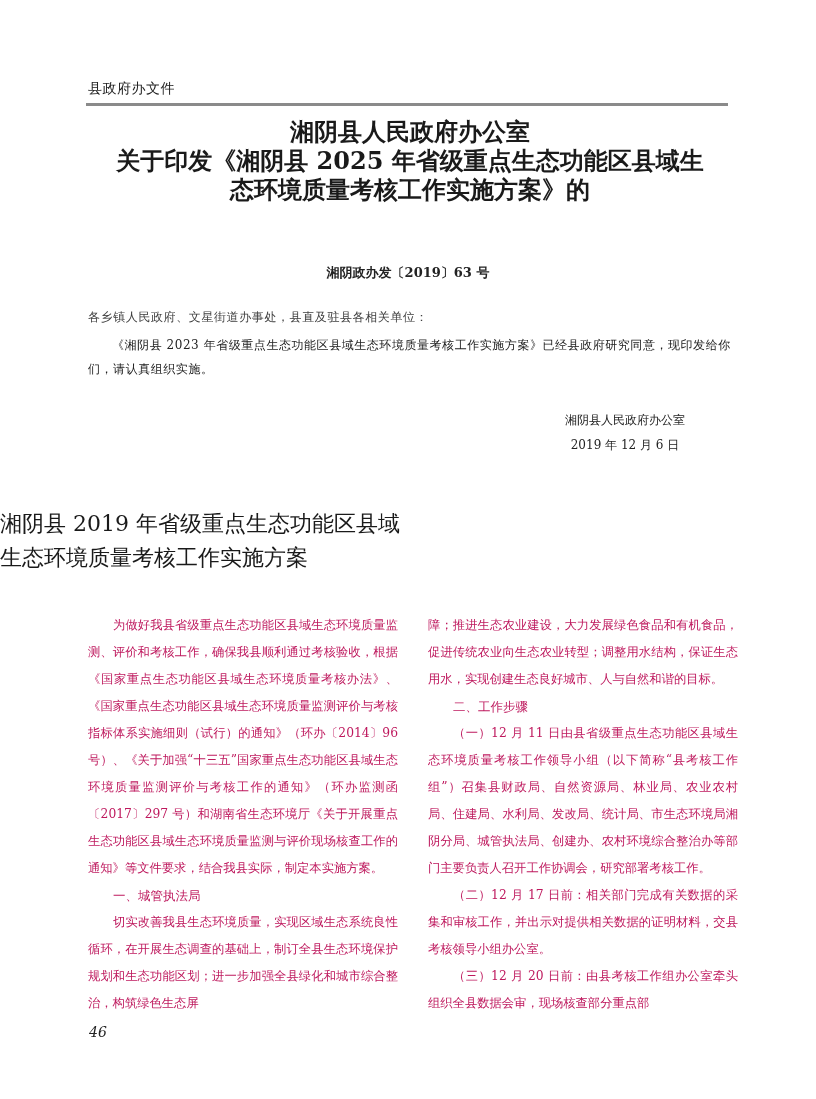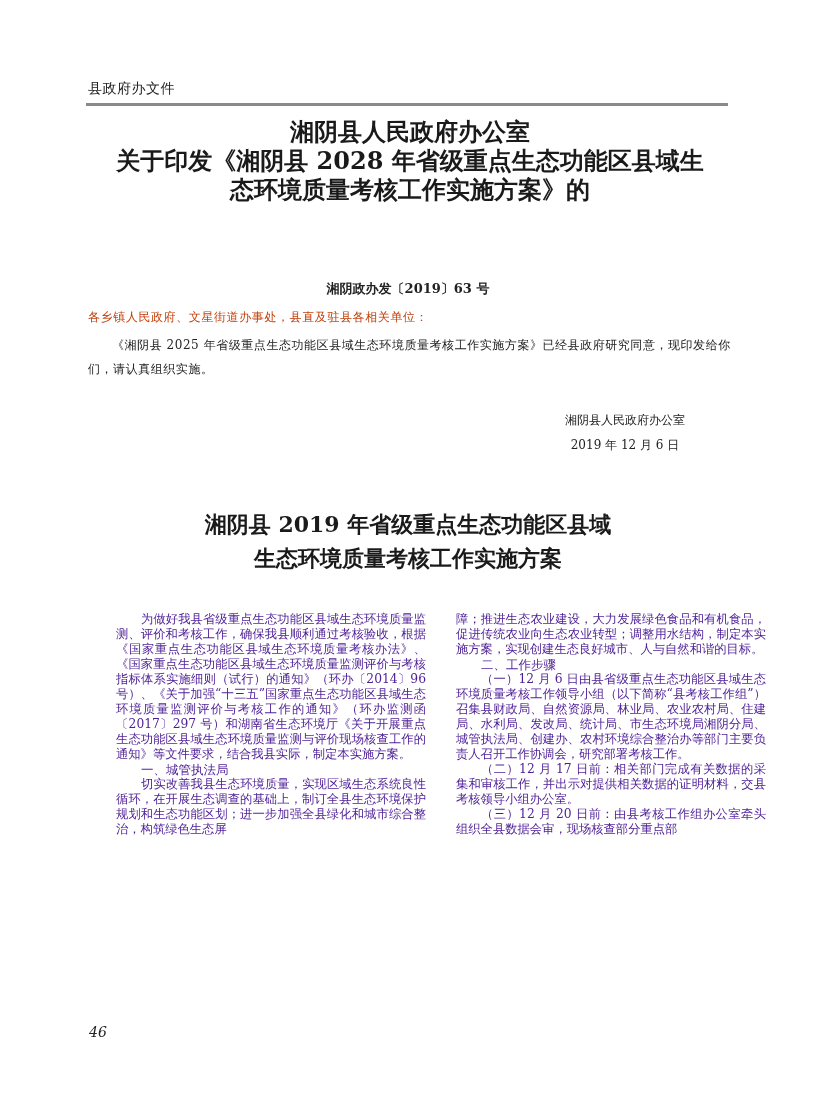--- a/index.html
+++ b/index.html
@@ -18,43 +18,43 @@
     background: #8a8a8a;
   }
   .notice-title {
     position: absolute; left: 70px; top: 117px; width: 680px;
     text-align: center; font-weight: bold; font-size: 24px; line-height: 29px;
     color: #1a1a1a;
   }
   .notice-title div { white-space: nowrap; }
   .notice-title .tz { letter-spacing: 40px; padding-left: 40px; }
   .doc-number {
-    position: absolute; left: 0; top: 280px; width: 816px; text-align: center;
+    position: absolute; left: 0; top: 264px; width: 816px; text-align: center;
     font-size: 13px; font-weight: bold; color: #222;
   }
   .recipients {
-    position: absolute; left: 88px; top: 309px; font-size: 12px; color: #c2410c;
+    position: absolute; left: 88px; top: 309px; font-size: 12px; color: #404040;
     letter-spacing: 0.6px;
   }
   .notice-body {
     position: absolute; left: 88px; top: 333px; width: 645px;
     font-size: 12px; line-height: 24px; color: #222; text-indent: 24px;
     letter-spacing: 0.55px;
   }
   .signature {
     position: absolute; left: 555px; top: 408px; width: 140px;
     text-align: center; font-size: 12px; line-height: 25px; color: #222;
   }
   .plan-title {
-    position: absolute; left: 0; top: 507px; width: 816px; text-align: center;
-    font-size: 22px; font-weight: bold; line-height: 34px; color: #1a1a1a;
+    position: absolute; left: 0; top: 507px; width: 816px; 
+    font-size: 22px; font-weight: normal; line-height: 34px; color: #1a1a1a;
   }
   .col {
     position: absolute; top: 612px; width: 310px;
-    font-size: 12.3px; line-height: 15px; color: #4c1d95; margin-left: 28px;
+    font-size: 12.3px; line-height: 27px; color: #be185d;
   }
   .col-left { left: 88px; }
   .col-right { left: 428px; }
   .col p { margin: 0; text-indent: 25px; text-align: justify; }
   .col p.noindent { text-indent: 0; }
   .col .heading {
     margin: 0; text-indent: 25px;
     font-family: "DejaVu Sans", "Liberation Sans", sans-serif; font-weight: normal;
     font-size: 12.5px;
   }
@@ -63,46 +63,46 @@
   }
 </style>
 </head>
 <body>
 
 <div class="header-label">县政府办文件</div>
 <div class="header-rule"></div>
 
 <div class="notice-title">
   <div>湘阴县人民政府办公室</div>
-  <div>关于印发《湘阴县 2028 年省级重点生态功能区县域生</div>
+  <div>关于印发《湘阴县 2025 年省级重点生态功能区县域生</div>
   <div>态环境质量考核工作实施方案》的</div>
 </div>
 
 <div class="doc-number">湘阴政办发〔2019〕63 号</div>
 
 <div class="recipients">各乡镇人民政府、文星街道办事处，县直及驻县各相关单位：</div>
-<div class="notice-body">《湘阴县 2025 年省级重点生态功能区县域生态环境质量考核工作实施方案》已经县政府研究同意，现印发给你们，请认真组织实施。</div>
+<div class="notice-body">《湘阴县 2023 年省级重点生态功能区县域生态环境质量考核工作实施方案》已经县政府研究同意，现印发给你们，请认真组织实施。</div>
 
 <div class="signature">
   <div>湘阴县人民政府办公室</div>
   <div>2019 年 12 月 6 日</div>
 </div>
 
 <div class="plan-title">
   <div>湘阴县 2019 年省级重点生态功能区县域</div>
   <div>生态环境质量考核工作实施方案</div>
 </div>
 
 <div class="col col-left">
   <p>为做好我县省级重点生态功能区县域生态环境质量监测、评价和考核工作，确保我县顺利通过考核验收，根据《国家重点生态功能区县域生态环境质量考核办法》、《国家重点生态功能区县域生态环境质量监测评价与考核指标体系实施细则（试行）的通知》（环办〔2014〕96 号）、《关于加强“十三五”国家重点生态功能区县域生态环境质量监测评价与考核工作的通知》（环办监测函〔2017〕297 号）和湖南省生态环境厅《关于开展重点生态功能区县域生态环境质量监测与评价现场核查工作的通知》等文件要求，结合我县实际，制定本实施方案。</p>
   <p class="heading">一、城管执法局</p>
   <p>切实改善我县生态环境质量，实现区域生态系统良性循环，在开展生态调查的基础上，制订全县生态环境保护规划和生态功能区划；进一步加强全县绿化和城市综合整治，构筑绿色生态屏</p>
 </div>
 
 <div class="col col-right">
-  <p class="noindent">障；推进生态农业建设，大力发展绿色食品和有机食品，促进传统农业向生态农业转型；调整用水结构，制定本实施方案，实现创建生态良好城市、人与自然和谐的目标。</p>
+  <p class="noindent">障；推进生态农业建设，大力发展绿色食品和有机食品，促进传统农业向生态农业转型；调整用水结构，保证生态用水，实现创建生态良好城市、人与自然和谐的目标。</p>
   <p class="heading">二、工作步骤</p>
-  <p>（一）12 月 6 日由县省级重点生态功能区县域生态环境质量考核工作领导小组（以下简称“县考核工作组”）召集县财政局、自然资源局、林业局、农业农村局、住建局、水利局、发改局、统计局、市生态环境局湘阴分局、城管执法局、创建办、农村环境综合整治办等部门主要负责人召开工作协调会，研究部署考核工作。</p>
+  <p>（一）12 月 11 日由县省级重点生态功能区县域生态环境质量考核工作领导小组（以下简称“县考核工作组”）召集县财政局、自然资源局、林业局、农业农村局、住建局、水利局、发改局、统计局、市生态环境局湘阴分局、城管执法局、创建办、农村环境综合整治办等部门主要负责人召开工作协调会，研究部署考核工作。</p>
   <p>（二）12 月 17 日前：相关部门完成有关数据的采集和审核工作，并出示对提供相关数据的证明材料，交县考核领导小组办公室。</p>
   <p>（三）12 月 20 日前：由县考核工作组办公室牵头组织全县数据会审，现场核查部分重点部</p>
 </div>
 
 <div class="page-number">46</div>
 
 </body></html>

